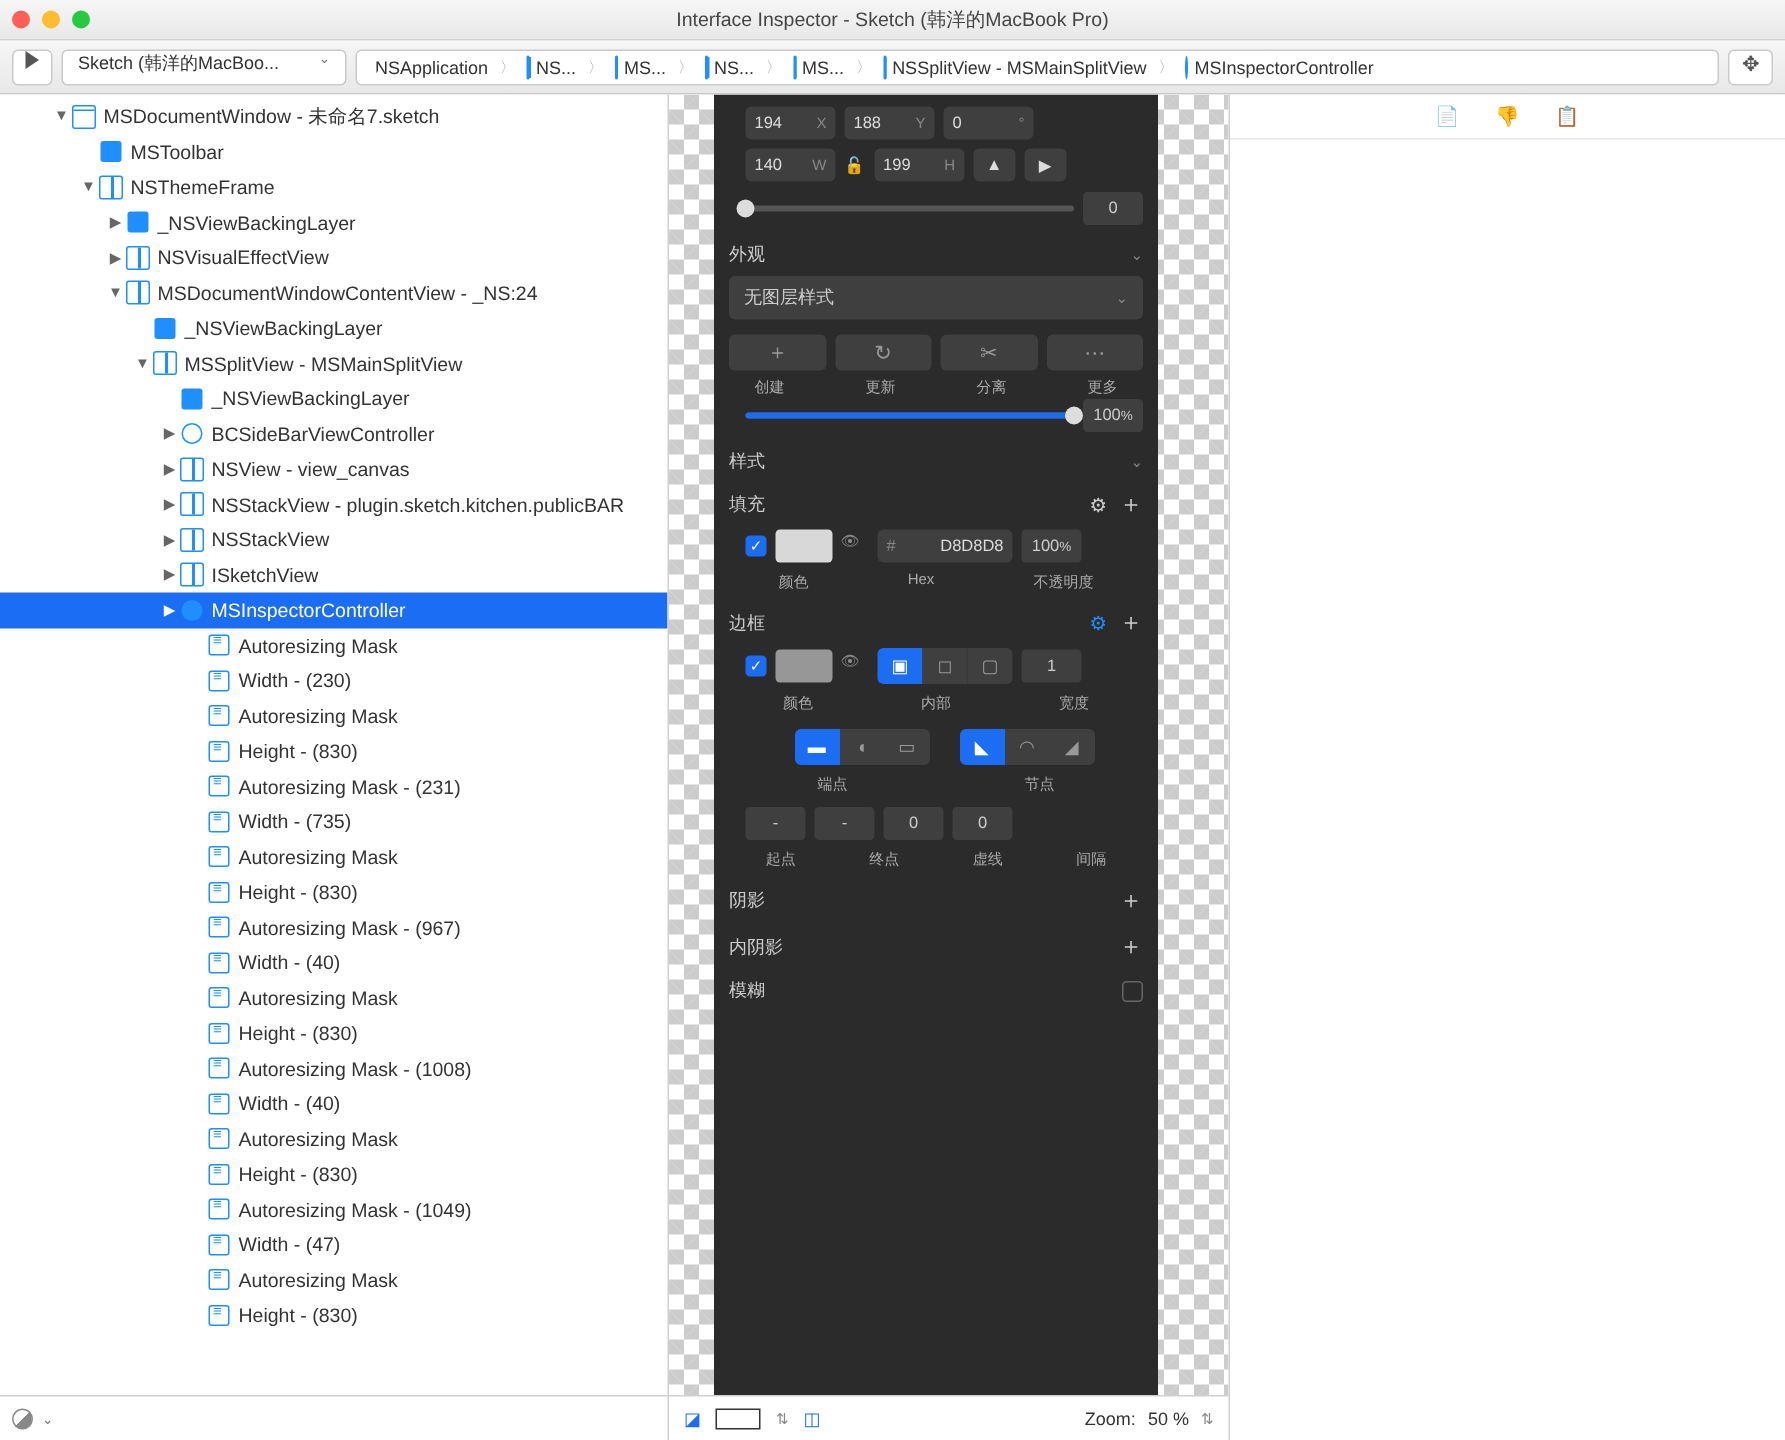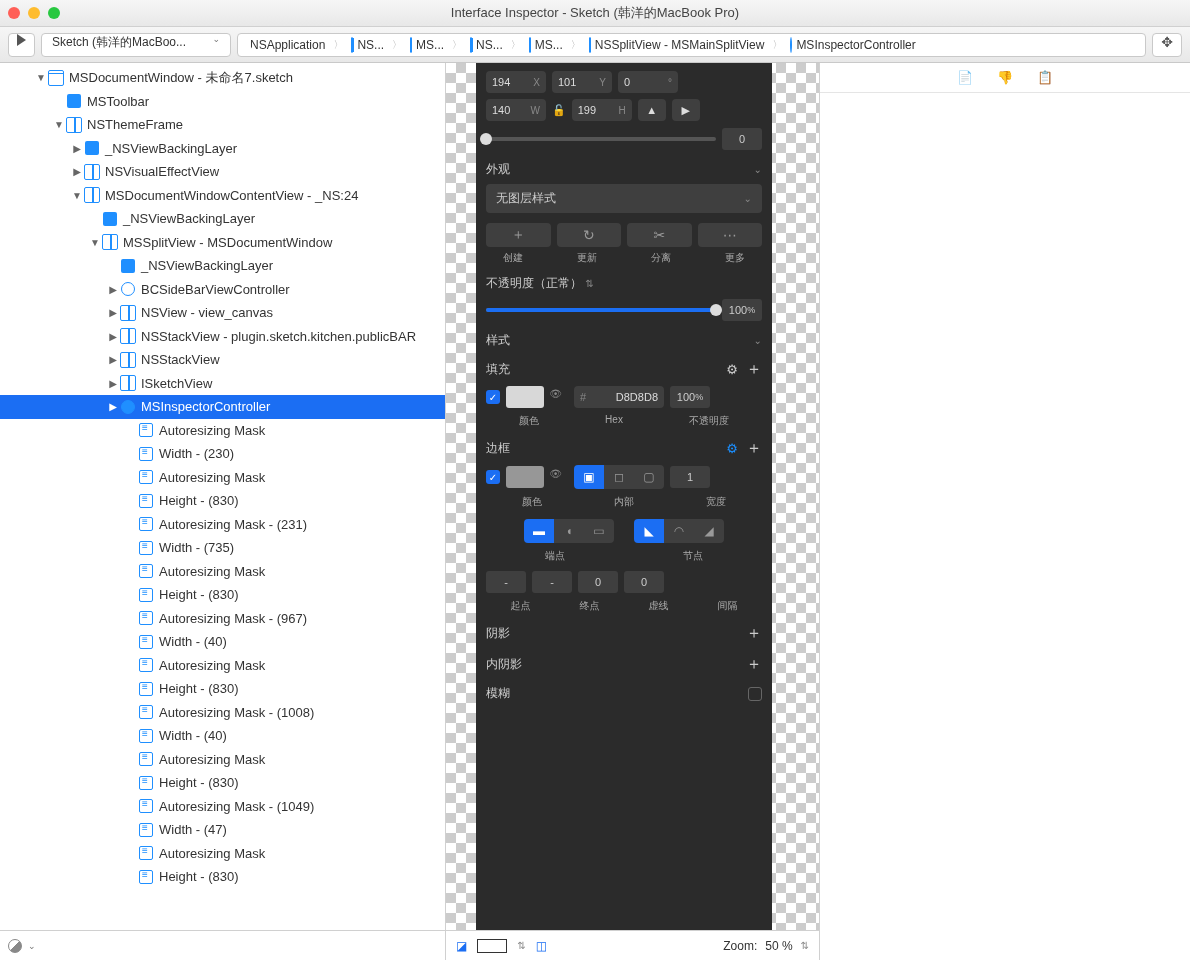--- a/index.html
+++ b/index.html
@@ -51,21 +51,21 @@
 
 .center { flex: 1; background: #fff; display: flex; flex-direction: column; border-right: 1px solid #d0d0d0; }
 .canvas { flex: 1; position: relative; overflow: hidden; }
 .checker { position:absolute; inset:0; background-image:
   linear-gradient(45deg,#ccc 25%,transparent 25%),
   linear-gradient(-45deg,#ccc 25%,transparent 25%),
   linear-gradient(45deg,transparent 75%,#ccc 75%),
   linear-gradient(-45deg,transparent 75%,#ccc 75%);
   background-size:20px 20px; background-position:0 0,0 10px,10px -10px,-10px 0; }
 .dark-panel { position:absolute; left:30px; top:0; width:296px; bottom:0; background:#2b2b2b; color:#ddd; padding:8px 10px; font-size:12px; overflow:hidden; }
-.dp-row { display:flex; gap:6px; margin-bottom:6px; align-items:center; }
+.dp-row { display:flex; gap:6px; margin-bottom:6px; align-items:center;margin-left:11px; }
 .dp-input { background:#3f3f3f;border:none;color:#ddd;border-radius:4px;padding:4px 6px;font-size:11px;text-align:left;width:60px;height:22px;display:flex;align-items:center;justify-content:space-between; }
 .dp-input .unit { color:#888;font-size:10px; }
 .dp-title { display:flex;justify-content:space-between;align-items:center;font-size:12px;color:#ccc;margin:10px 0 6px; }
 .dp-select { background:#3f3f3f;border-radius:4px;padding:6px 10px;display:flex;justify-content:space-between;align-items:center;color:#ccc;font-size:12px; }
 .dp-btns { display:flex;gap:6px;margin-top:10px; }
 .dp-btn { flex:1;background:#3f3f3f;border-radius:4px;height:24px;display:flex;align-items:center;justify-content:center;color:#999;font-size:14px; }
 .dp-btnlabel { display:flex;gap:20px;margin-top:4px; }
 .dp-btnlabel span { flex:1;text-align:center;font-size:10px;color:#aaa; }
 .dp-slider { width:100%;height:4px;background:#555;border-radius:2px;position:relative;margin:10px 0; }
 .dp-slider .fill { position:absolute;left:0;top:0;bottom:0;background:#1b6ef3;border-radius:2px; }
@@ -218,21 +218,21 @@
             <span class="ico-cube"></span>
           </span>
           <span>_NSViewBackingLayer</span>
         </div>
         <div class="tree-row">
           <span class="indent" style="width: 88px;"></span>
           <span class="disclosure">▼</span>
           <span class="ticon">
             <span class="ico-split"></span>
           </span>
-          <span>MSSplitView - MSDocumentWindow</span>
+          <span>MSSplitView - MSMainSplitView</span>
         </div>
         <div class="tree-row">
           <span class="indent" style="width: 106px;"></span>
           <span class="disclosure"></span>
           <span class="ticon">
             <span class="ico-cube"></span>
           </span>
           <span>_NSViewBackingLayer</span>
         </div>
         <div class="tree-row">
@@ -454,21 +454,21 @@
     <div class="canvas">
       <div class="checker"></div>
       <div class="dark-panel">
 
         <div class="dp-row">
           <div class="dp-input">
               <span>194</span>
               <span class="unit">X</span>
             </div>
           <div class="dp-input">
-              <span>101</span>
+              <span>188</span>
               <span class="unit">Y</span>
             </div>
           <div class="dp-input">
               <span>0</span>
               <span class="unit">°</span>
             </div>
         </div>
         <div class="dp-row">
           <div class="dp-input">
               <span>140</span>
@@ -505,23 +505,20 @@
           <div class="dp-btn">✂</div>
           <div class="dp-btn">⋯</div>
         </div>
         <div class="dp-btnlabel">
           <span>创建</span>
           <span>更新</span>
           <span>分离</span>
           <span>更多</span>
         </div>
 
-        <div class="dp-title">
-          <span><span>不透明度（正常）</span> <span class="chevron">⇅</span></span>
-        </div>
         <div class="dp-row">
           <div class="dp-slider" style="flex:1">
             <div class="fill" style="width:100%"></div>
               <div class="knob" style="left:100%"></div>
           </div>
           <div class="dp-smallinput">
               <span>100</span>
               <span style="font-size:9px">%</span>
             </div>
         </div>

